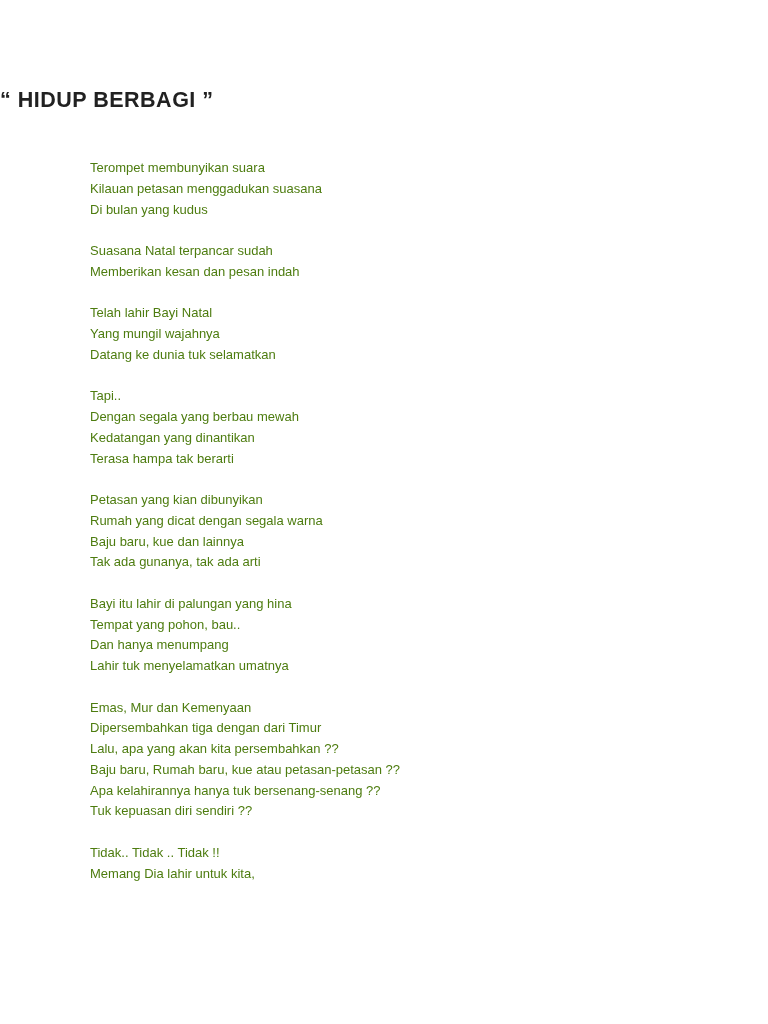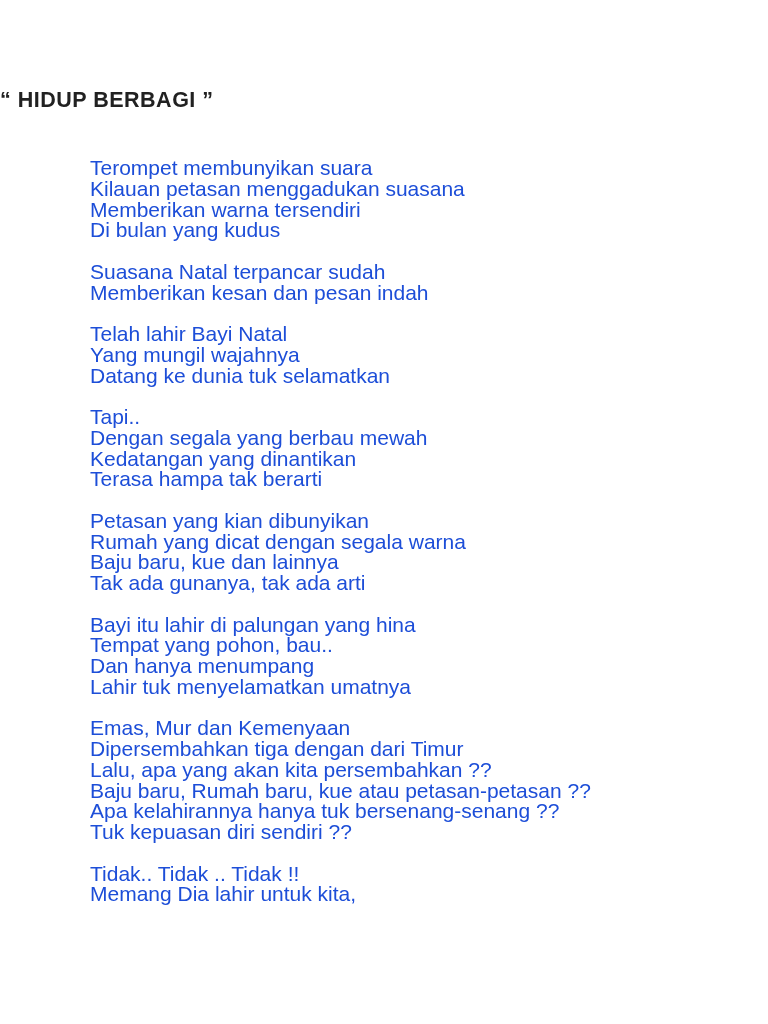--- a/index.html
+++ b/index.html
@@ -25,23 +25,23 @@
     line-height: 26px;
     font-weight: 700;
     letter-spacing: 0.5px;
     color: #212121;
   }
   .poem {
     position: absolute;
     top: 158px;
     left: 90px;
     right: 50px;
-    font-size: 21px;
+    font-size: 13px;
     line-height: 20.75px;
-    color: #1d4ed8;
+    color: #4d7c0f;
   }
   .stanza {
     margin: 0 0 20.75px 0;
   }
   .stanza p {
     margin: 0;
     padding: 0;
     white-space: pre-wrap;
   }
 </style>
@@ -50,21 +50,20 @@
 
 <div class="page">
 
   <h1 class="title">“ HIDUP BERBAGI ”</h1>
 
   <div class="poem">
 
     <div class="stanza">
       <p>Terompet membunyikan suara</p>
       <p>Kilauan petasan menggadukan suasana</p>
-      <p>Memberikan warna tersendiri</p>
       <p>Di bulan yang kudus</p>
     </div>
 
     <div class="stanza">
       <p>Suasana Natal terpancar sudah</p>
       <p>Memberikan kesan dan pesan indah</p>
     </div>
 
     <div class="stanza">
       <p>Telah lahir Bayi Natal</p>

